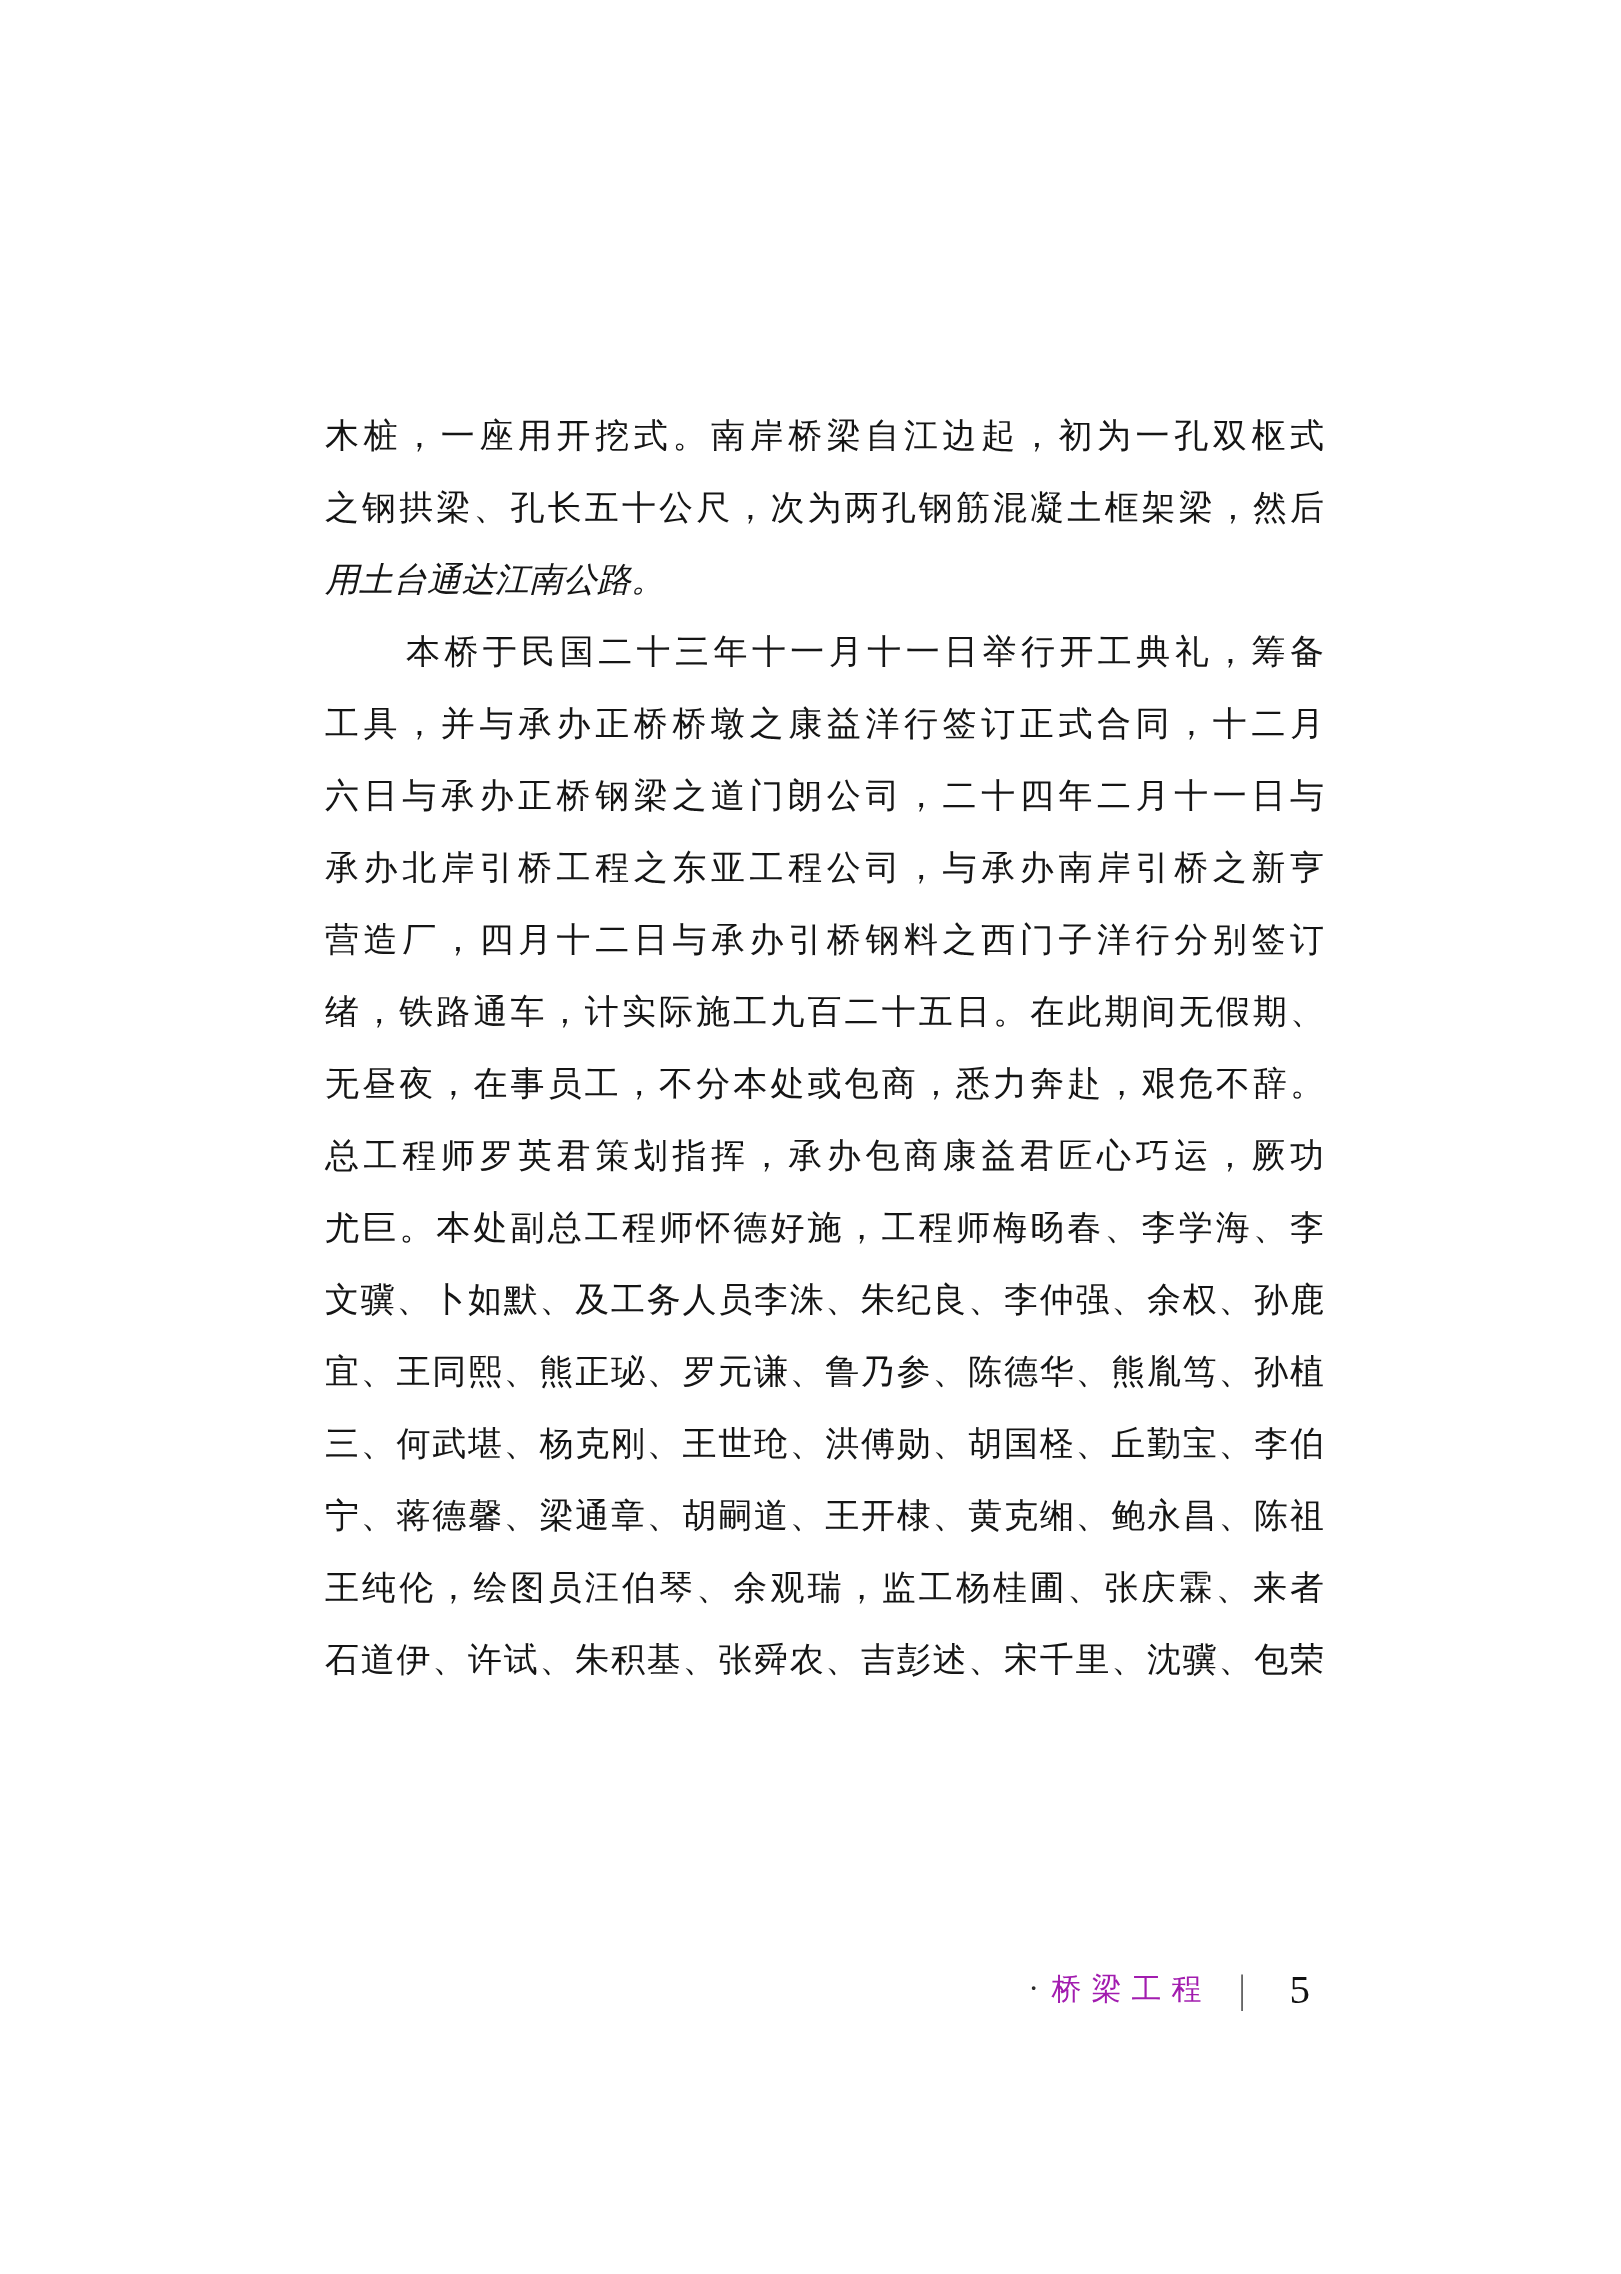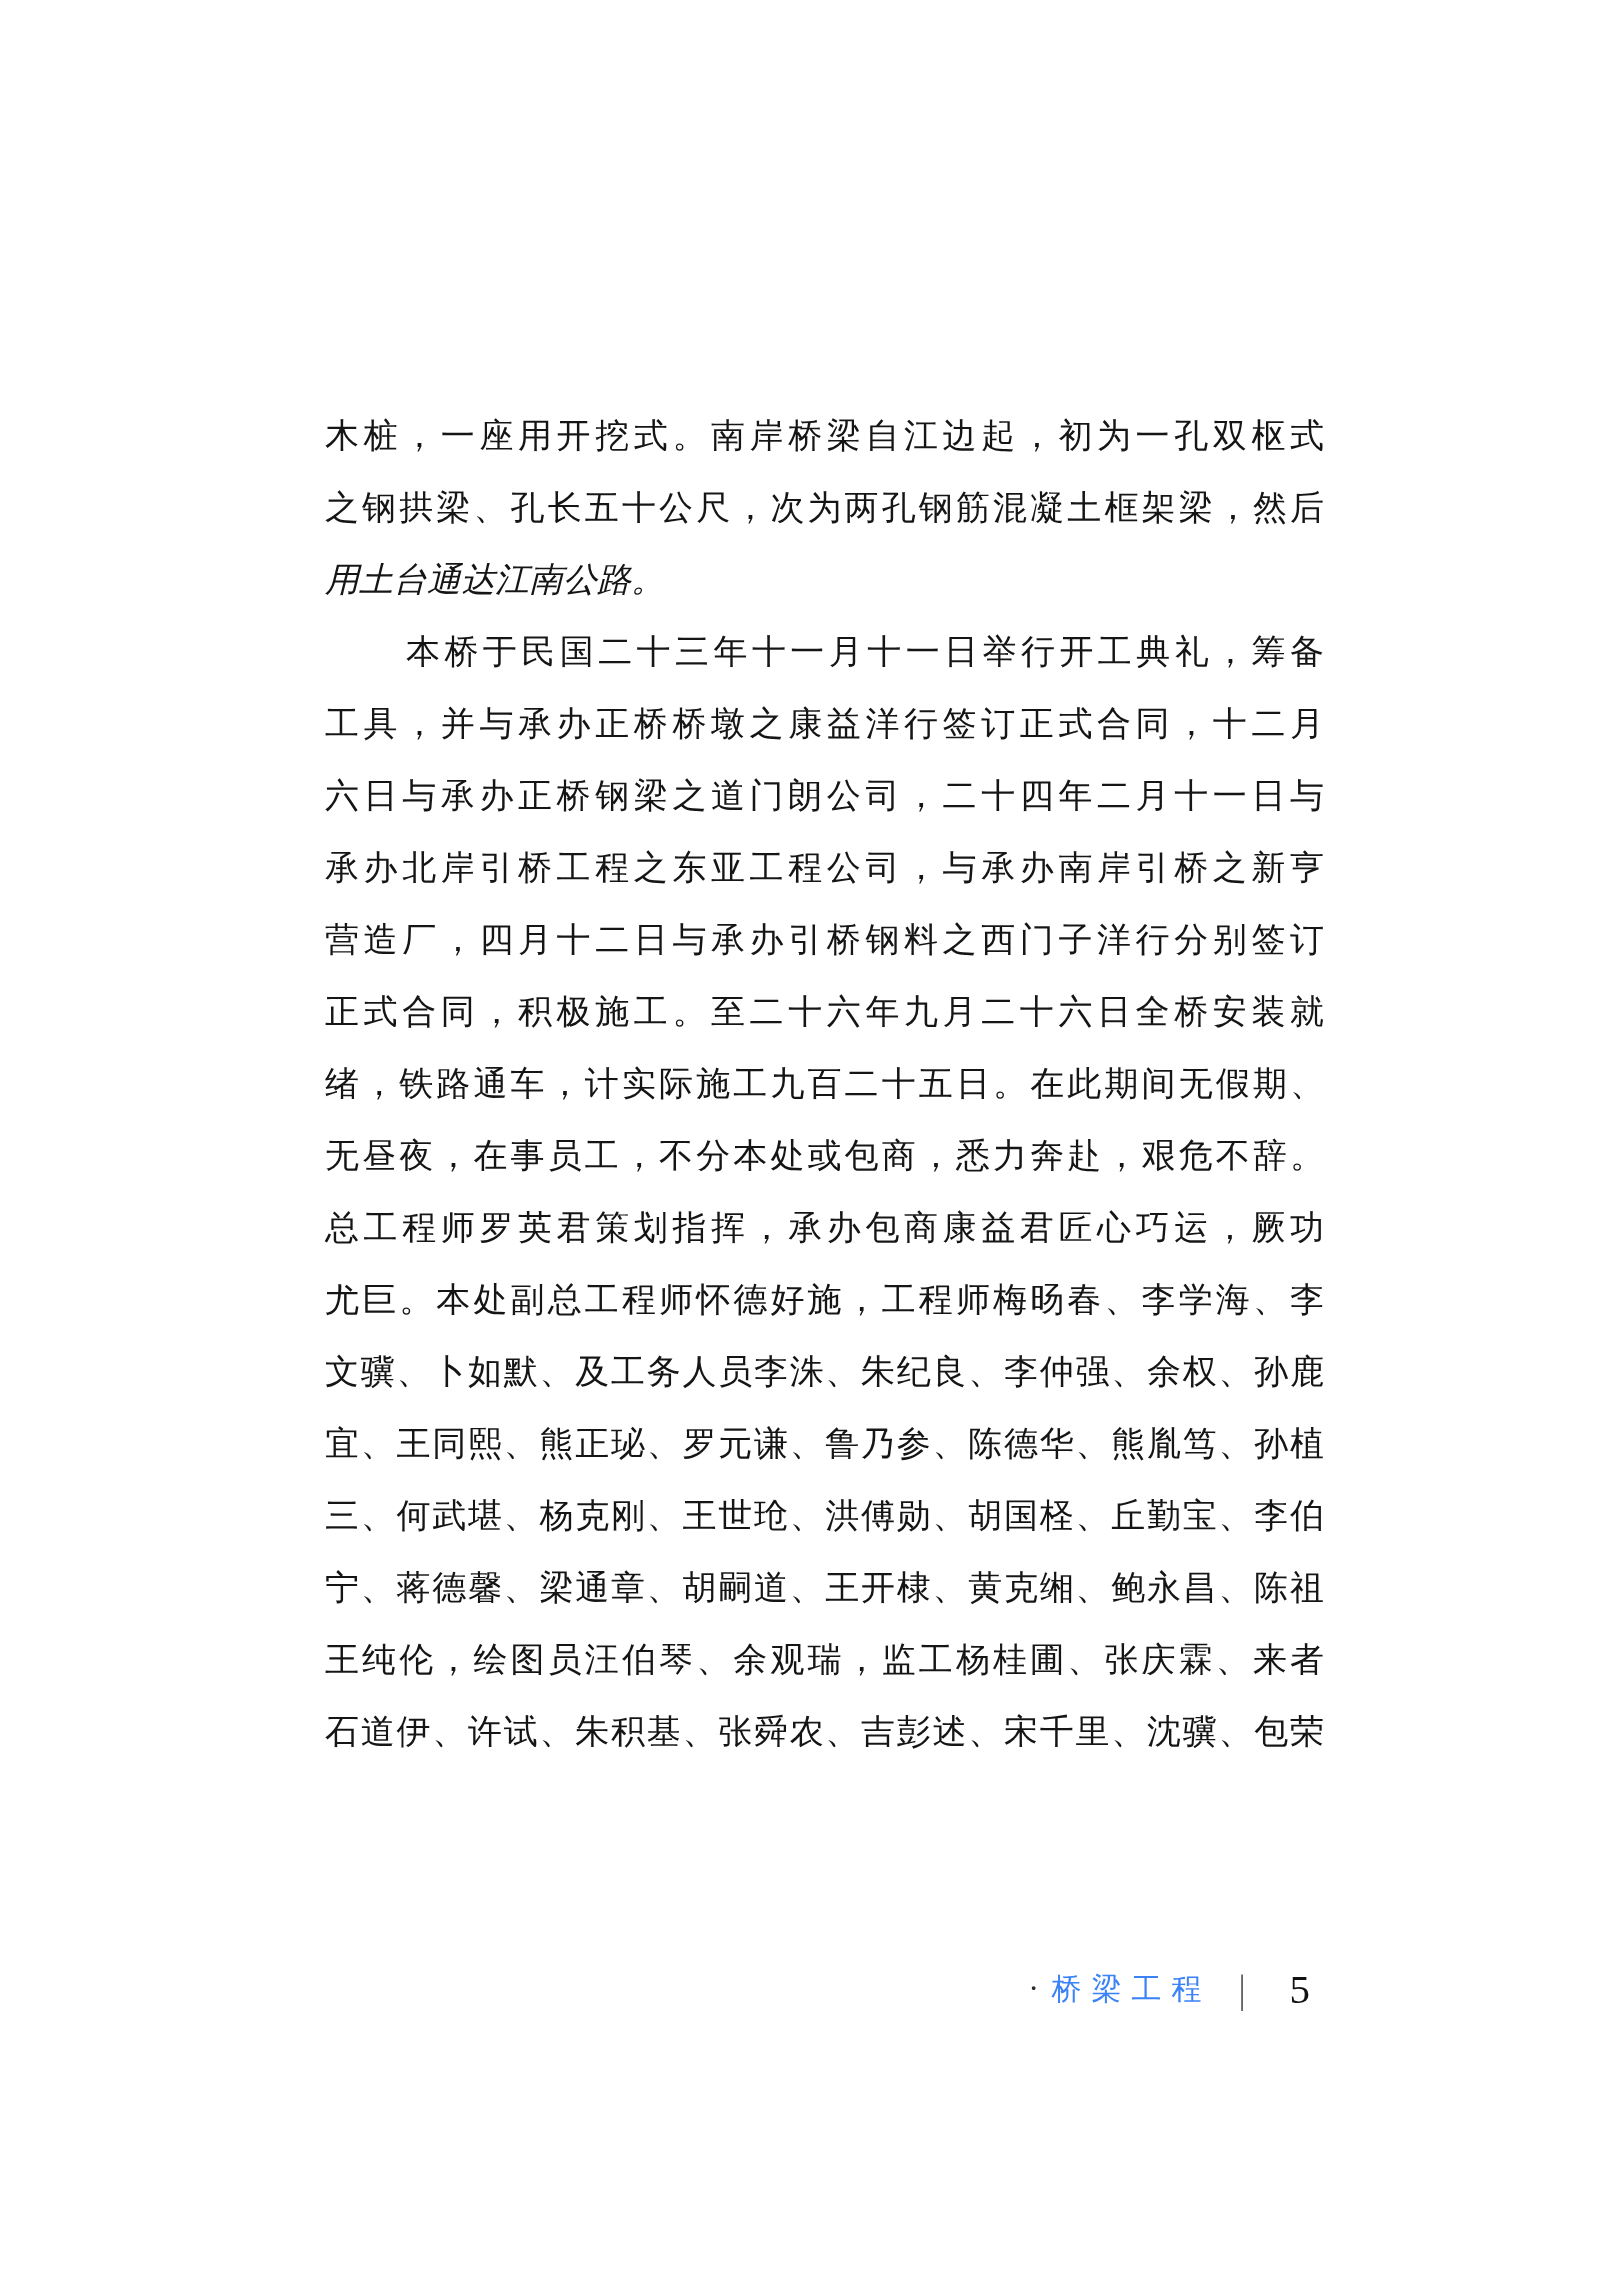--- a/index.html
+++ b/index.html
@@ -53,21 +53,21 @@
   }
   .footer .dot {
     font-size: 31px;
     line-height: 58px;
   }
   .footer .section {
     font-size: 30px;
     line-height: 58px;
     letter-spacing: 10px;
     margin-left: 12.6px;
-    color: #3b82f6;
+    color: #a21caf;
   }
   .footer .sep {
     font-size: 40px;
     line-height: 58px;
     font-weight: 300;
     color: #333333;
     margin-left: 27px;
     margin-right: 43px;
     transform: scaleX(0.7);
   }
@@ -84,21 +84,20 @@
 
   <div class="text-block">
     <div class="line">木桩，一座用开挖式。南岸桥梁自江边起，初为一孔双枢式</div>
     <div class="line">之钢拱梁、孔长五十公尺，次为两孔钢筋混凝土框架梁，然后</div>
     <div class="line noj">用土台通达江南公路。</div>
     <div class="line indent">本桥于民国二十三年十一月十一日举行开工典礼，筹备</div>
     <div class="line">工具，并与承办正桥桥墩之康益洋行签订正式合同，十二月</div>
     <div class="line">六日与承办正桥钢梁之道门朗公司，二十四年二月十一日与</div>
     <div class="line">承办北岸引桥工程之东亚工程公司，与承办南岸引桥之新亨</div>
     <div class="line">营造厂，四月十二日与承办引桥钢料之西门子洋行分别签订</div>
-    <div class="line">正式合同，积极施工。至二十六年九月二十六日全桥安装就</div>
     <div class="line">绪，铁路通车，计实际施工九百二十五日。在此期间无假期、</div>
     <div class="line">无昼夜，在事员工，不分本处或包商，悉力奔赴，艰危不辞。</div>
     <div class="line">总工程师罗英君策划指挥，承办包商康益君匠心巧运，厥功</div>
     <div class="line">尤巨。本处副总工程师怀德好施，工程师梅旸春、李学海、李</div>
     <div class="line">文骥、卜如默、及工务人员李洙、朱纪良、李仲强、余权、孙鹿</div>
     <div class="line">宜、王同熙、熊正珌、罗元谦、鲁乃参、陈德华、熊胤笃、孙植</div>
     <div class="line">三、何武堪、杨克刚、王世玱、洪傅勋、胡国柽、丘勤宝、李伯</div>
     <div class="line">宁、蒋德馨、梁通章、胡嗣道、王开棣、黄克缃、鲍永昌、陈祖</div>
     <div class="line">王纯伦，绘图员汪伯琴、余观瑞，监工杨桂圃、张庆霖、来者</div>
     <div class="line">石道伊、许试、朱积基、张舜农、吉彭述、宋千里、沈骥、包荣</div>

